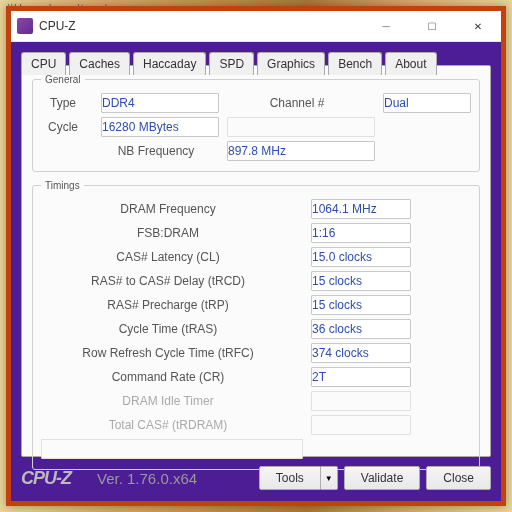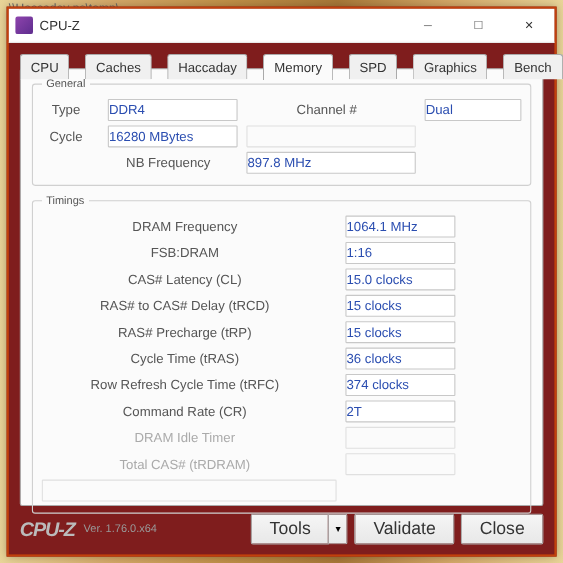--- a/index.html
+++ b/index.html
@@ -1,40 +1,40 @@
 <!DOCTYPE html>
 <html><head>
 <meta charset="utf-8">
 <style>
 html,body{margin:0;padding:0;width:512px;height:512px;font-family:Tahoma,Verdana,sans-serif;font-size:12px;overflow:hidden;background:#d4a868}
 .bg{position:absolute;inset:0;background:linear-gradient(90deg,#e8d498 0%,#d4a868 20%,#c09048 40%,#a87838 60%,#d4a868 80%,#e8d498 100%)}
 .addr{position:absolute;top:2px;left:8px;color:#666;font-size:11px}
-.window{position:absolute;top:6px;left:6px;right:6px;bottom:6px;background:#7f1d1d;border:2px solid #c2410c;box-shadow:0 0 8px rgba(0,0,0,.3)}
+.window{position:absolute;top:6px;left:6px;right:6px;bottom:6px;background:#4c1d95;border:5px solid #c2410c;box-shadow:0 0 8px rgba(0,0,0,.3)}
 .titlebar{height:30px;background:#fff;display:flex;align-items:center;border-bottom:1px solid #e8e8e8}
 .icon{width:16px;height:16px;margin:0 6px;background:linear-gradient(135deg,#8e44ad,#5e2d8e);border-radius:2px}
 .title{flex:1;font-family:"Segoe UI",sans-serif;font-size:12px;color:#333}
 .winbtns{display:flex}
 .winbtn{width:46px;height:30px;display:flex;align-items:center;justify-content:center;color:#666;font-family:"Segoe UI Symbol",sans-serif;font-size:10px}
 .winbtn.close{color:#333}
-.tabs{display:flex;padding:10px 10px 0 10px;gap:14px;position:relative;z-index:2}
+.tabs{display:flex;padding:10px 10px 0 10px;gap:3px;position:relative;z-index:2}
 .tab{padding:4px 9px;border:1px solid #aaa;border-bottom:none;background:#f0f0f0;border-radius:3px 3px 0 0;font-size:12px;color:#333;position:relative}
 .tab.active{background:#fbfbfb;z-index:3;padding-bottom:5px;margin-bottom:-1px}
 .client{position:absolute;top:54px;left:10px;right:10px;bottom:44px;border:1px solid #aaa;background:#fbfbfb;border-radius:2px;padding:8px 10px}
 fieldset{border:1px solid #d0d0d0;border-radius:3px;margin:0 0 8px 0;padding:8px 8px 10px 8px}
 legend{color:#555;padding:0 4px;font-size:10px}
 .lab{color:#555;text-align:center;padding-right:8px;white-space:nowrap}
 .lab.empty{color:#aaa}
 .val{border:1px solid #c8c8c8;background:#fff;color:#2a4db0;text-align:left;height:18px;line-height:18px;border-radius:1px;font-size:12px}
 .val.empty{background:#fbfbfb;border-color:#e0e0e0}
 .gen{display:grid;grid-template-columns:52px 118px 1fr 88px;grid-gap:4px 8px;align-items:center}
 .tim{display:grid;grid-template-columns:1fr 100px;grid-gap:4px 8px;align-items:center;padding-right:60px}
 .footer{position:absolute;left:10px;right:10px;bottom:8px;height:30px;display:flex;align-items:center;gap:6px}
 .brand{font-family:"Arial Black",Arial,sans-serif;font-size:18px;font-weight:900;font-style:italic;color:#bbb;letter-spacing:-1px}
-.ver{color:#999;font-size:10px;margin-left:2px;flex:1}
-.btn{border:1px solid #adadad;background:linear-gradient(#f5f5f5,#e8e8e8);padding:4px 16px;border-radius:2px;font-size:16px;color:#333}
+.ver{color:#999;font-size:15px;margin-left:20px;flex:1}
+.btn{border:1px solid #adadad;background:linear-gradient(#f5f5f5,#e8e8e8);padding:4px 16px;border-radius:2px;font-size:12px;color:#333}
 .tools{display:flex}
 .tools .btn{border-radius:2px 0 0 2px}
 .dd{border:1px solid #adadad;border-left:none;background:linear-gradient(#f5f5f5,#e8e8e8);width:16px;display:flex;align-items:center;justify-content:center;border-radius:0 2px 2px 0;font-size:8px}
 </style>
 </head>
 <body>
 
 <div class="bg"></div>
 <div class="addr">\\Haccaday ps\temp\</div>
 
@@ -46,21 +46,20 @@
       <div class="winbtn">─</div>
       <div class="winbtn">☐</div>
       <div class="winbtn close">✕</div>
     </div>
   </div>
 
   <div class="tabs" id="tabs">
       <div class="tab">CPU</div>
       <div class="tab">Caches</div>
       <div class="tab">Haccaday</div>
-      <div class="tab active">Memory</div>
       <div class="tab">SPD</div>
       <div class="tab">Graphics</div>
       <div class="tab">Bench</div>
       <div class="tab">About</div>
     </div>
 
   <div class="client">
 
     <fieldset>
       <legend>General</legend>

